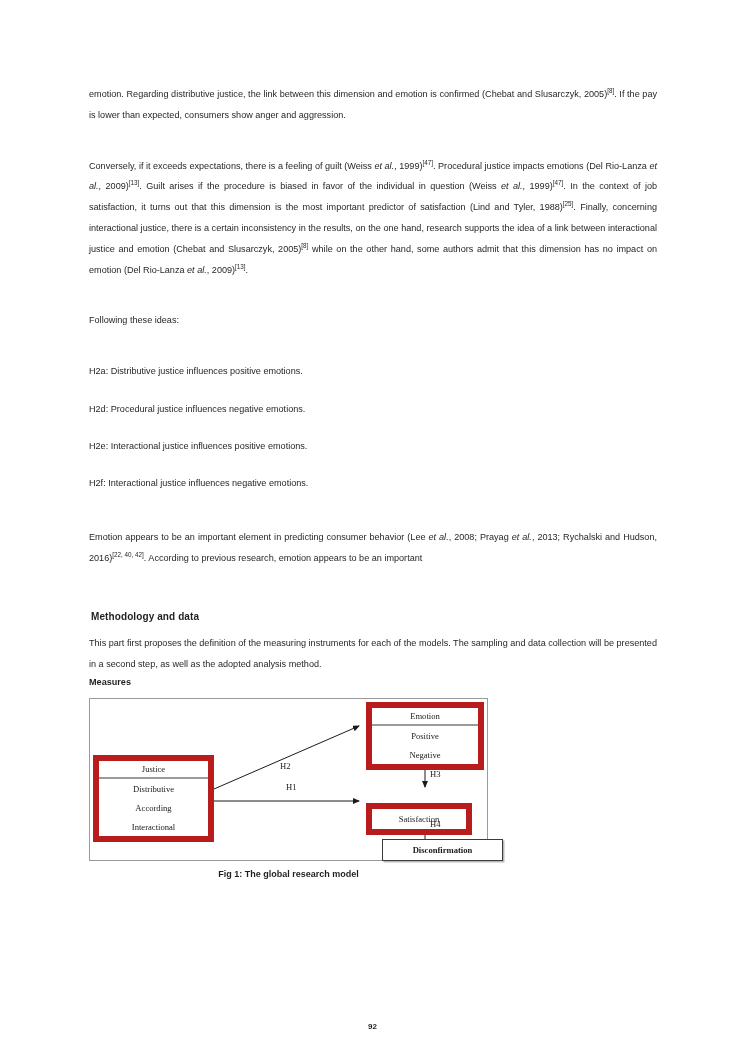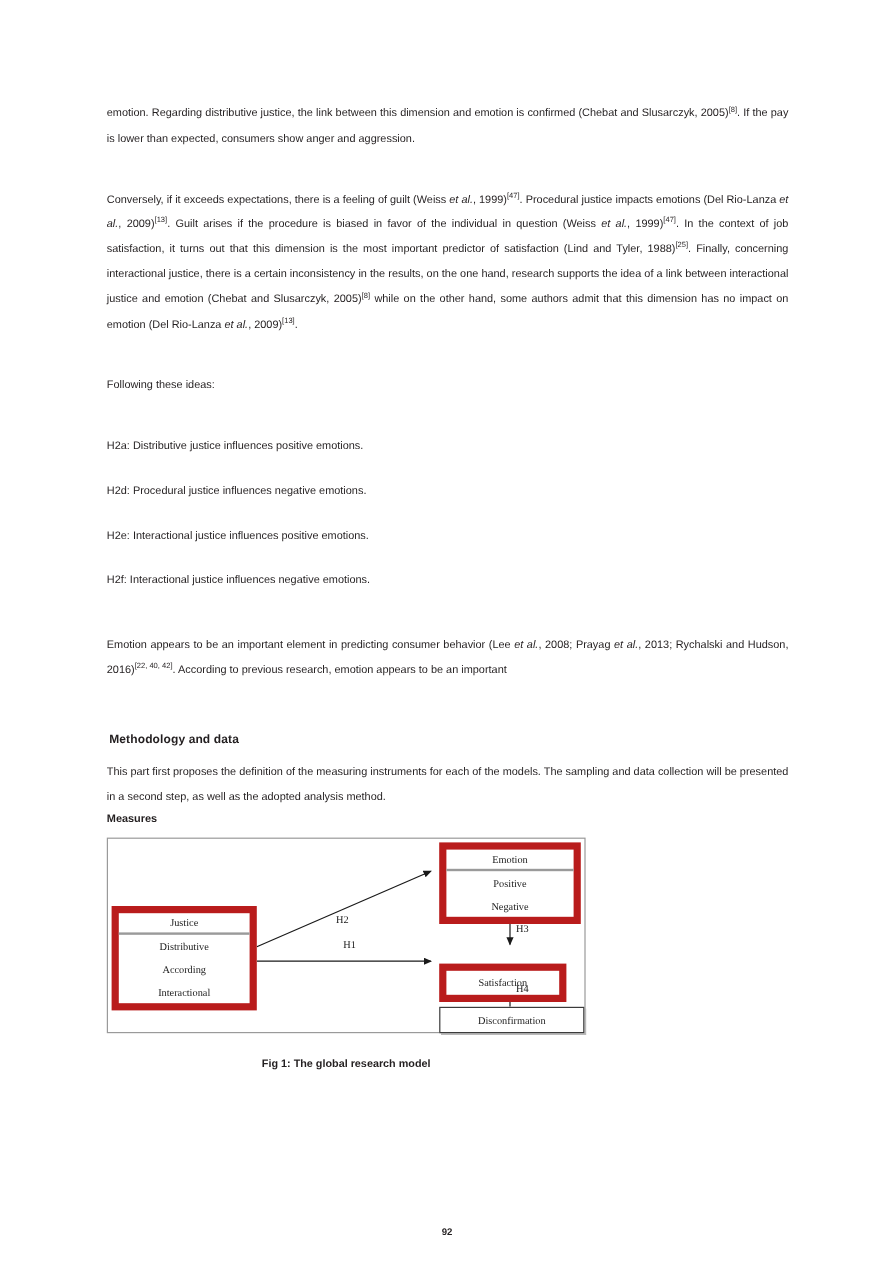--- a/index.html
+++ b/index.html
@@ -114,25 +114,26 @@
     left: 276px;
     top: 3px;
     width: 118px;
   }
   #box-satisfaction {
     left: 276px;
     top: 104px;
     width: 106px;
   }
   #box-disconfirmation {
-    left: 276px;
+    left: 292px;
     top: 140px;
     width: 121px;
     border: 1px solid #3b3b3b;
     box-shadow: 1.5px 1.5px 0 #b9b9b9;
+    font-weight: bold;
   }
   .edge-label {
     position: absolute;
     font-family: "Liberation Serif", serif;
     font-size: 8.6px;
     color: #1a1a1a;
     z-index: 4;
   }
   #lbl-h1 { left: 196px; top: 83px; }
   #lbl-h2 { left: 190px; top: 62px; }
@@ -140,21 +141,21 @@
   #lbl-h4 { left: 340px; top: 120px; }
   svg.arrows {
     position: absolute;
     left: 0; top: 0;
     width: 399px;
     height: 163px;
     z-index: 2;
     overflow: visible;
   }
   .fig-caption {
-    margin-top: 20px;
+    margin-top: 8px;
     width: 399px;
     text-align: center;
     font-size: 9px;
     font-weight: bold;
     color: #231f20;
   }
   .page-number {
     position: absolute;
     left: 0;
     top: 1022px;

